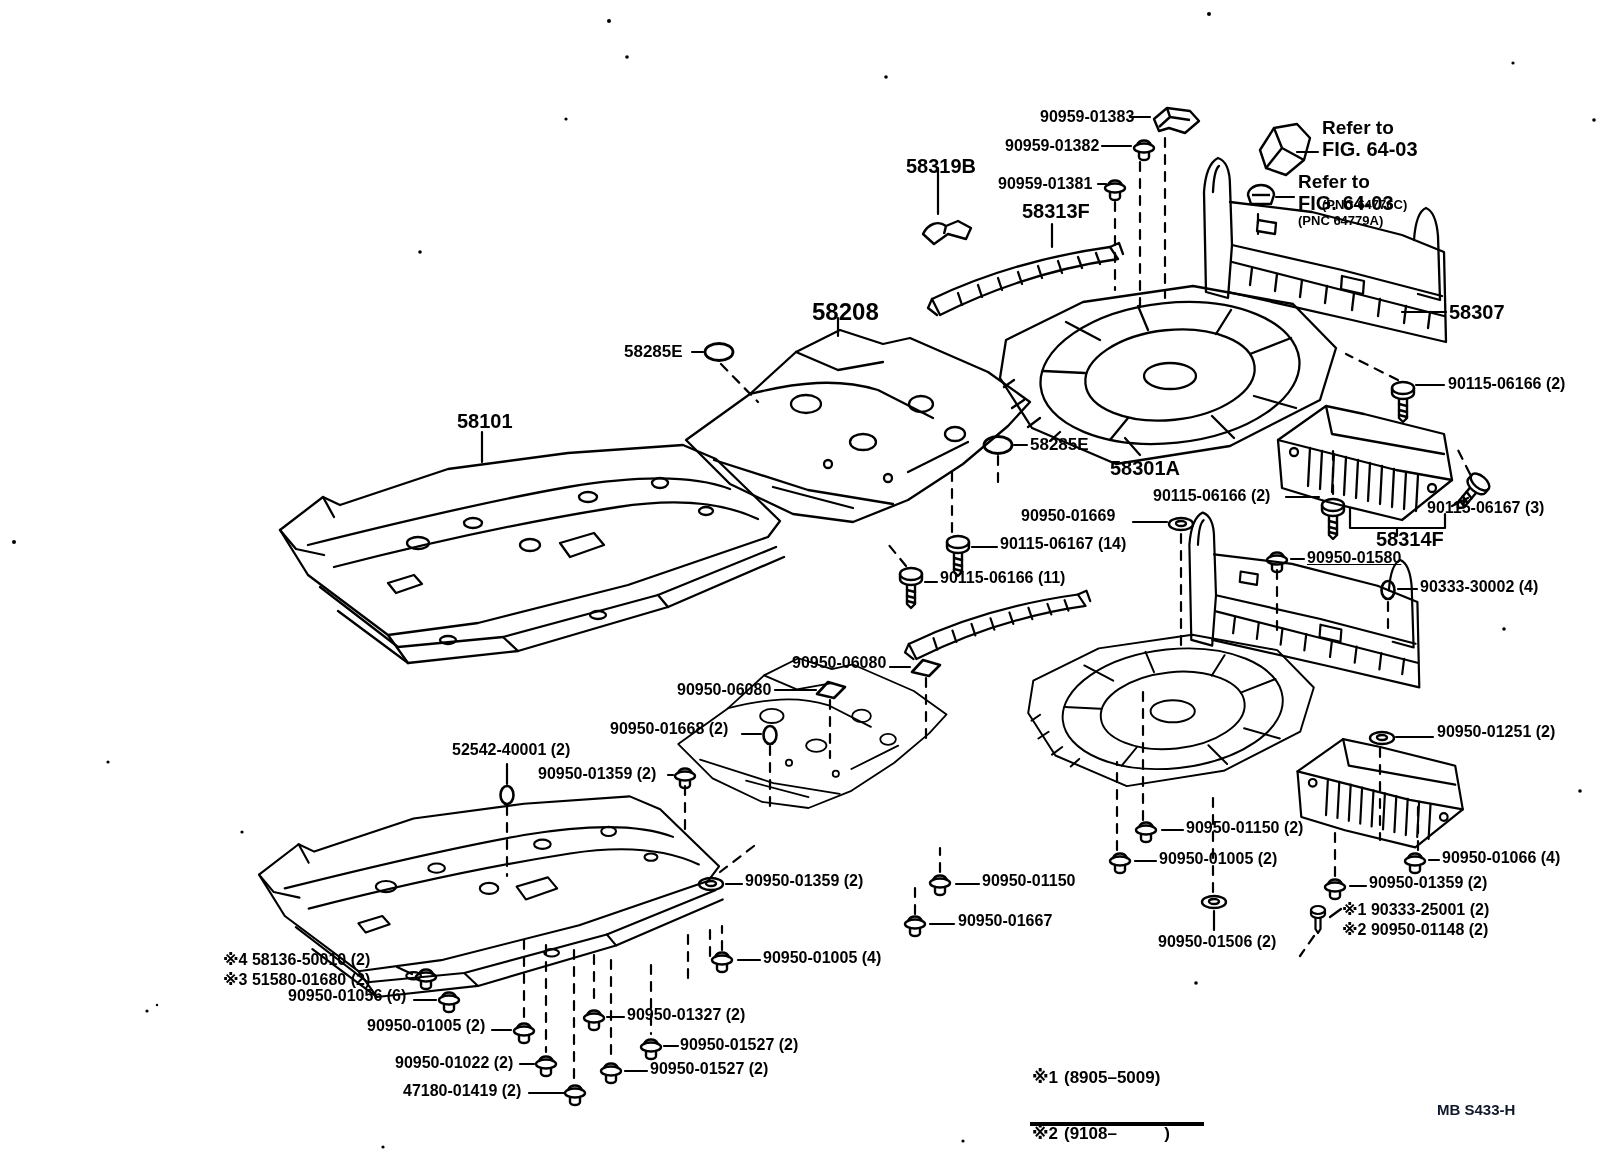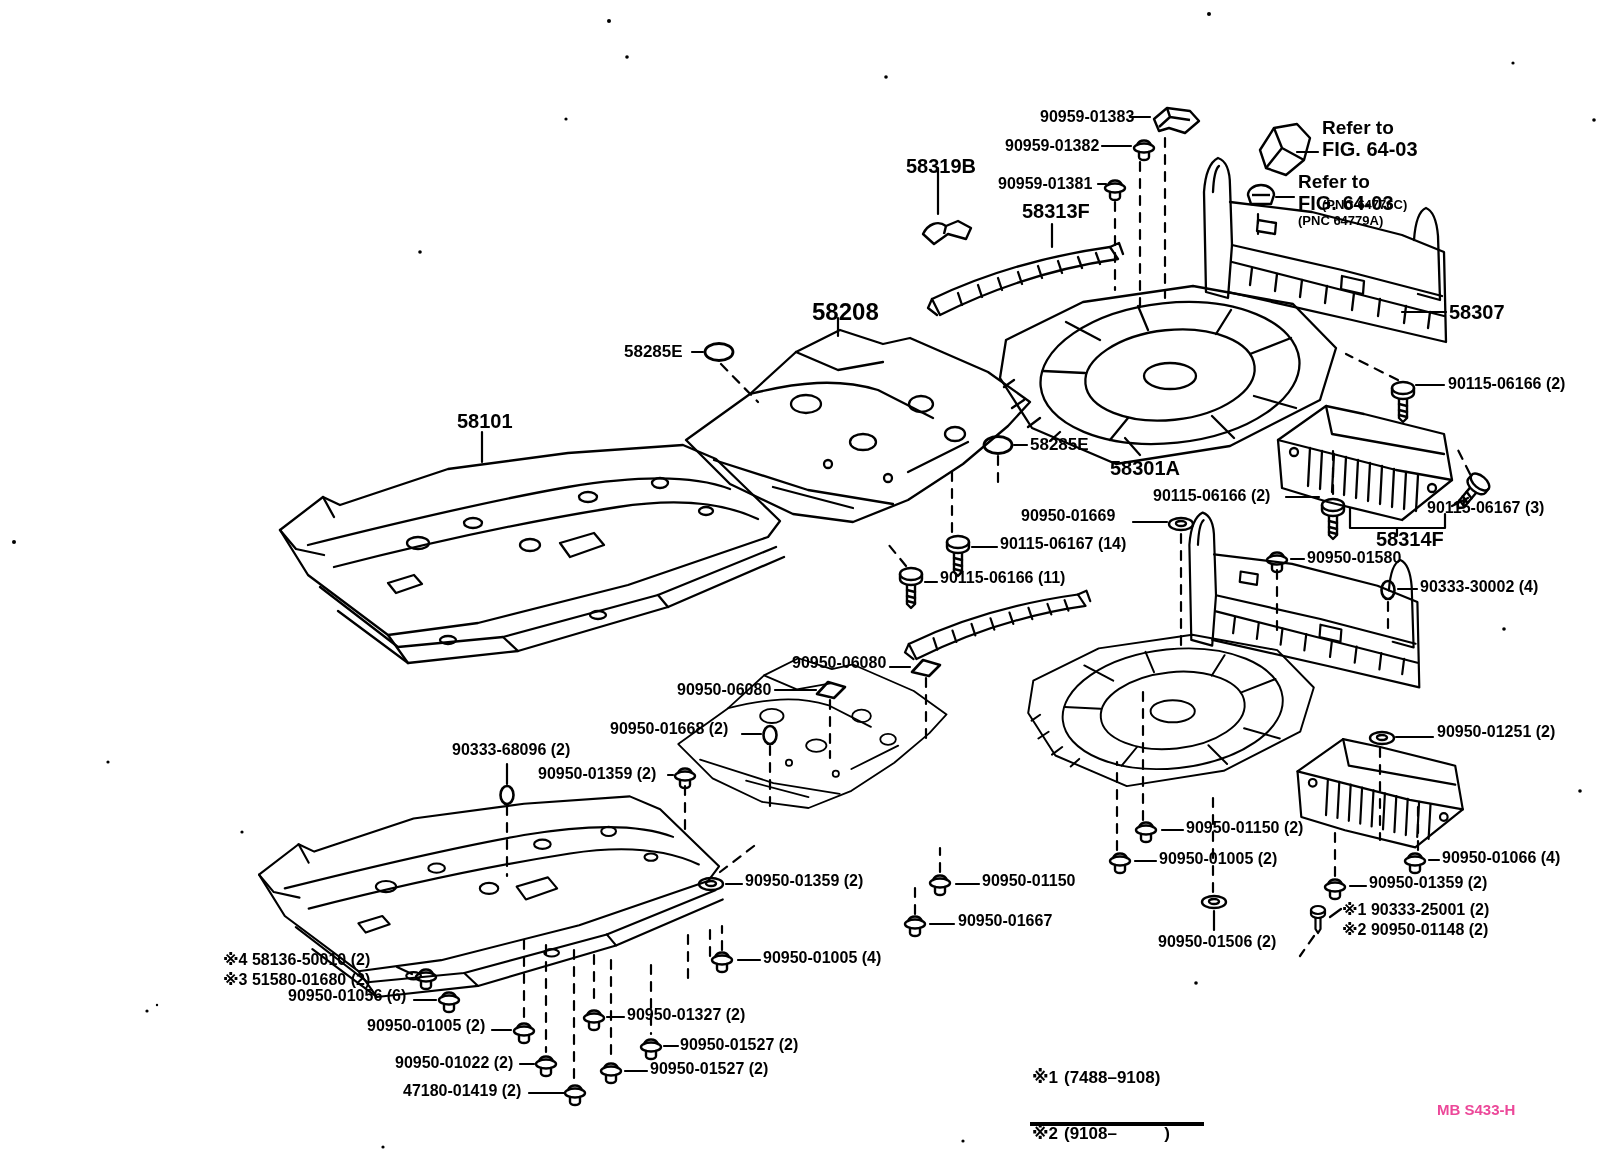--- a/index.html
+++ b/index.html
@@ -10,21 +10,21 @@
   #art{position:absolute;left:0;top:0;}
   #callout-layer{position:absolute;left:0;top:0;width:1608px;height:1032px;pointer-events:none;}
   .callout{
     position:absolute;white-space:pre;color:#000;
     font-weight:700;font-size:16px;line-height:1.08;
     letter-spacing:0px;
   }
   .legend{position:absolute;color:#000;font-weight:700;white-space:pre;}
   .legend-row{font-size:17px;line-height:1.18;}
   .legend-row .marker{margin-right:6px;}
-  .drawing-code{position:absolute;color:#ec4899;font-weight:700;font-size:15px;white-space:pre;}
+  .drawing-code{position:absolute;color:#0f172a;font-weight:700;font-size:15px;white-space:pre;}
 </style>
 </head>
 <body>
 
 <svg id="art" width="1608" height="1152" viewBox="0 0 1608 1152" xmlns="http://www.w3.org/2000/svg">
   <defs>
     <g id="bolt" fill="none" stroke="#000" stroke-width="2.4" stroke-linecap="round" stroke-linejoin="round">
       <ellipse cx="0" cy="0" rx="11" ry="6"></ellipse>
       <path d="M -11,0 L -11,5 A 11,6 0 0 0 11,5 L 11,0"></path>
       <path d="M -4,11 L -4,30 L 0,34 L 4,30 L 4,11"></path>
@@ -302,27 +302,27 @@
     <div class="callout" style="left: 1449px; top: 302px; font-size: 20px;">58307</div>
     <div class="callout" style="left: 457px; top: 411px; font-size: 20px;">58101</div>
     <div class="callout" style="left: 1448px; top: 375px;">90115-06166 (2)</div>
     <div class="callout" style="left: 1030px; top: 436px; font-size: 17px;">58285E</div>
     <div class="callout" style="left: 1110px; top: 458px; font-size: 20px;">58301A</div>
     <div class="callout" style="left: 1153px; top: 487px;">90115-06166 (2)</div>
     <div class="callout" style="left: 1427px; top: 499px;">90115-06167 (3)</div>
     <div class="callout" style="left: 1376px; top: 529px; font-size: 20px;">58314F</div>
     <div class="callout" style="left: 1021px; top: 507px;">90950-01669</div>
     <div class="callout" style="left: 1000px; top: 535px; text-align: center;">90115-06167 (14)</div>
-    <div class="callout" style="left: 1307px; top: 549px;">90950-01580</div>
+    <div class="callout" style="left: 1307px; top: 549px; text-decoration: underline;">90950-01580</div>
     <div class="callout" style="left: 940px; top: 569px;">90115-06166 (11)</div>
     <div class="callout" style="left: 1420px; top: 578px;">90333-30002 (4)</div>
     <div class="callout" style="left: 792px; top: 654px;">90950-06080</div>
     <div class="callout" style="left: 677px; top: 681px;">90950-06080</div>
     <div class="callout" style="left: 610px; top: 720px;">90950-01668 (2)</div>
-    <div class="callout" style="left: 452px; top: 741px;">90333-68096 (2)</div>
+    <div class="callout" style="left: 452px; top: 741px;">52542-40001 (2)</div>
     <div class="callout" style="left: 538px; top: 765px;">90950-01359 (2)</div>
     <div class="callout" style="left: 1437px; top: 723px;">90950-01251 (2)</div>
     <div class="callout" style="left: 1186px; top: 819px;">90950-01150 (2)</div>
     <div class="callout" style="left: 1159px; top: 850px;">90950-01005 (2)</div>
     <div class="callout" style="left: 1442px; top: 849px;">90950-01066 (4)</div>
     <div class="callout" style="left: 1369px; top: 874px;">90950-01359 (2)</div>
     <div class="callout" style="left: 1342px; top: 901px;">※1 90333-25001 (2)</div>
     <div class="callout" style="left: 1342px; top: 921px;">※2 90950-01148 (2)</div>
     <div class="callout" style="left: 1158px; top: 933px;">90950-01506 (2)</div>
     <div class="callout" style="left: 745px; top: 872px;">90950-01359 (2)</div>
@@ -334,19 +334,19 @@
     <div class="callout" style="left: 288px; top: 987px;">90950-01056 (6)</div>
     <div class="callout" style="left: 367px; top: 1017px;">90950-01005 (2)</div>
     <div class="callout" style="left: 395px; top: 1054px;">90950-01022 (2)</div>
     <div class="callout" style="left: 403px; top: 1082px;">47180-01419 (2)</div>
     <div class="callout" style="left: 627px; top: 1006px;">90950-01327 (2)</div>
     <div class="callout" style="left: 680px; top: 1036px;">90950-01527 (2)</div>
     <div class="callout" style="left: 650px; top: 1060px;">90950-01527 (2)</div>
   </div>
 
 <div class="legend" style="left:1032px;top:1032px;">
-  <div class="legend-row"><span class="marker">※1</span><span>(7488–9108)</span></div>
+  <div class="legend-row"><span class="marker">※1</span><span>(8905–5009)</span></div>
   <div class="legend-row"><span class="marker">※2</span><span>(9108–          )</span></div>
   
   
 </div>
 
 <div class="drawing-code" style="left:1437px;top:1101px;">MB S433-H</div>
 
 </body></html>

